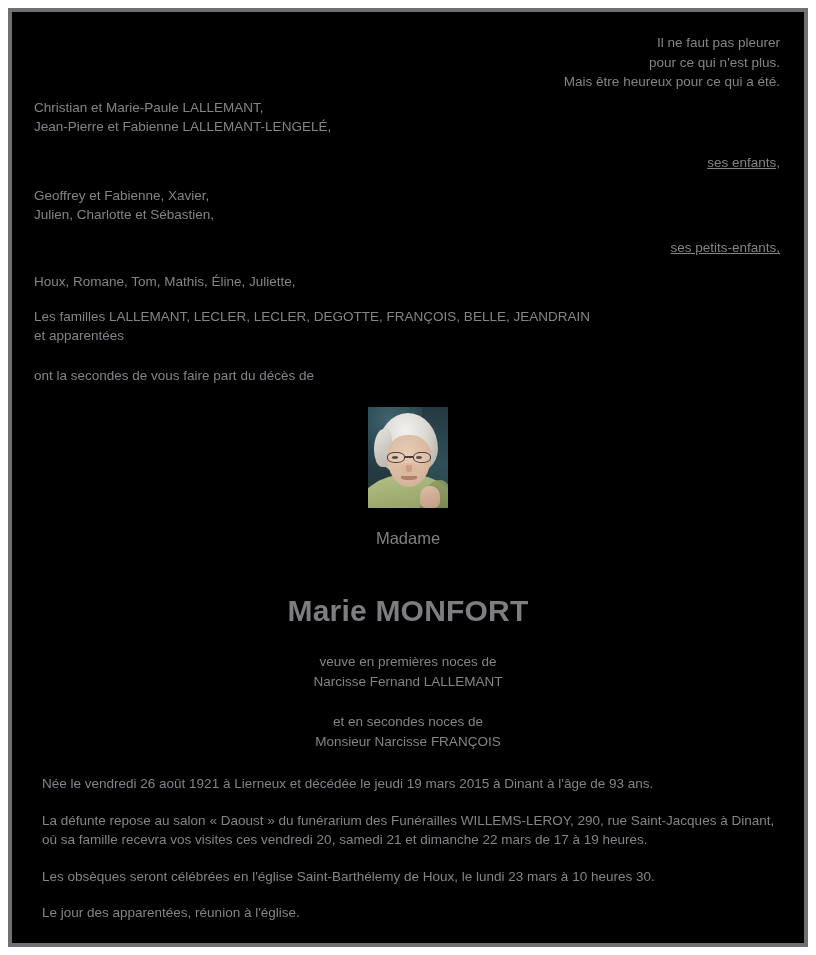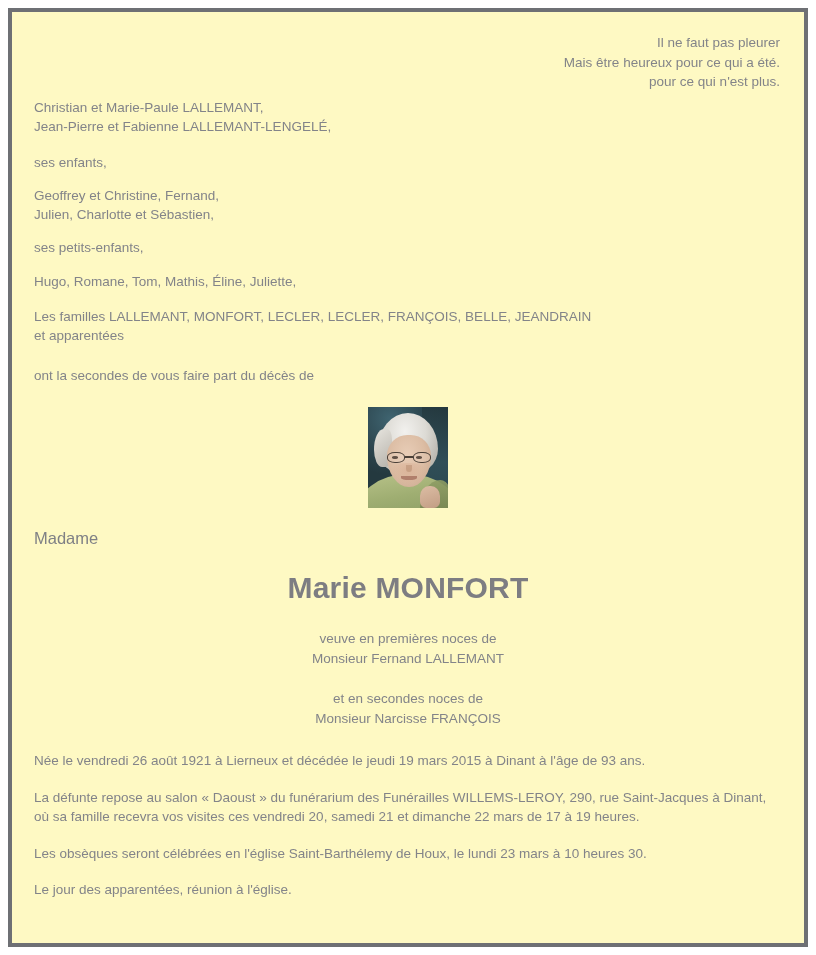--- a/index.html
+++ b/index.html
@@ -16,21 +16,21 @@
   }
 
   .notice-frame {
     position: absolute;
     left: 8px;
     top: 8px;
     width: 800px;
     height: 939px;
     box-sizing: border-box;
     border: 4px solid #6e7074;
-    background: #fef9c3;
+    background: #000000;
     overflow: hidden;
   }
 
   .notice-body {
     position: relative;
     width: 100%;
     height: 100%;
     box-sizing: border-box;
     padding: 18px 22px 10px 22px;
     color: #838489;
@@ -48,21 +48,23 @@
 
   
   .family-block { margin-top: 6px; }
 
   .relatives-row {
     position: relative;
     min-height: 1px;
   }
   .names { white-space: pre-line; }
   .relation {
+    text-align: right;
     margin-right: 2px;
+    text-decoration: underline;
   }
 
   .gap-sm { height: 14px; }
   .gap-md { height: 17px; }
 
   .families { margin-top: 2px; white-space: pre-line; }
   .announce  { margin-top: 21px; }
 
   
   .portrait-wrap {
@@ -173,86 +175,87 @@
   }
   .portrait .hand {
     position: absolute; right: 8px; bottom: 0;
     width: 20px; height: 22px;
     border-radius: 46% 46% 30% 30%;
     background: linear-gradient(160deg,#dcbda4 0%, #c29d84 100%);
   }
 
   
   .madame {
+    text-align: center;
     margin-top: 19px;
     font-size: 16.5px;
     color: #7f8085;
   }
   .deceased-name {
     text-align: center;
-    margin-top: 16px;
+    margin-top: 39px;
     font-size: 30px;
     font-weight: bold;
     color: #7d7d82;
     letter-spacing: .2px;
   }
   .marriage {
     text-align: center;
     margin-top: 20px;
     line-height: 1.48;
     white-space: pre-line;
   }
   .marriage.second { }
 
   
-  .details { margin-top: 22px; }
+  .details { margin-top: 22px; margin-left: 8px; }
   .details p {
     margin: 0 0 17px 0;
     line-height: 1.45;
   }
   .details p:last-child { margin-bottom: 0; }
 </style>
 </head>
 <body>
 
 <div class="notice-frame">
   <div class="notice-body">
 
     <div class="epigraph">
       <div>Il ne faut pas pleurer</div>
+      <div>pour ce qui n'est plus.</div>
       <div>Mais être heureux pour ce qui a été.</div>
-      <div>pour ce qui n'est plus.</div>
     </div>
 
     <div class="family-block">
 
       <div class="relatives-row">
         <div class="names">Christian et Marie-Paule LALLEMANT,
 Jean-Pierre et Fabienne LALLEMANT-LENGELÉ,</div>
         <div class="gap-md"></div>
         <div class="relation">ses enfants,</div>
       </div>
 
       <div class="gap-sm"></div>
 
       <div class="relatives-row">
-        <div class="names">Geoffrey et Christine, Fernand,
+        <div class="names">Geoffrey et Fabienne, Xavier,
 Julien, Charlotte et Sébastien,</div>
         <div class="gap-sm"></div>
         <div class="relation">ses petits-enfants,</div>
       </div>
 
       <div class="gap-sm"></div>
 
       <div class="relatives-row">
-        <div class="names">Hugo, Romane, Tom, Mathis, Éline, Juliette,</div>
+        <div class="names">Houx, Romane, Tom, Mathis, Éline, Juliette,</div>
         <div class="gap-sm"></div>
       </div>
 
-      <div class="families">Les familles LALLEMANT, MONFORT, LECLER, LECLER, FRANÇOIS, BELLE, JEANDRAIN
+      <div class="families">Les familles LALLEMANT, LECLER, LECLER, DEGOTTE, FRANÇOIS, BELLE, JEANDRAIN
 et apparentées</div>
 
       <div class="announce">ont la secondes de vous faire part du décès de</div>
     </div>
 
     <div class="portrait-wrap">
       <div class="portrait">
         <div class="bg-grad"></div>
         <div class="bg-right"></div>
         <div class="shoulders"></div>
@@ -270,21 +273,21 @@
         </div>
         <div class="nose"></div>
         <div class="mouth"></div>
         <div class="hand"></div>
       </div>
     </div>
 
     <div class="madame">Madame</div>
     <div class="deceased-name">Marie MONFORT</div>
     <div class="marriage">veuve en premières noces de
-Monsieur Fernand LALLEMANT</div>
+Narcisse Fernand LALLEMANT</div>
     <div class="marriage second">et en secondes noces de
 Monsieur Narcisse FRANÇOIS</div>
 
     <div class="details">
       <p>Née le vendredi 26 août 1921 à Lierneux et décédée le jeudi 19 mars 2015 à Dinant à l'âge de 93 ans.</p>
       <p>La défunte repose au salon « Daoust » du funérarium des Funérailles WILLEMS-LEROY, 290, rue Saint-Jacques à Dinant, où sa famille recevra vos visites ces vendredi 20, samedi 21 et dimanche 22 mars de 17 à 19 heures.</p>
       <p>Les obsèques seront célébrées en l'église Saint-Barthélemy de Houx, le lundi 23 mars à 10 heures 30.</p>
       <p>Le jour des apparentées, réunion à l'église.</p>
 
     </div>

